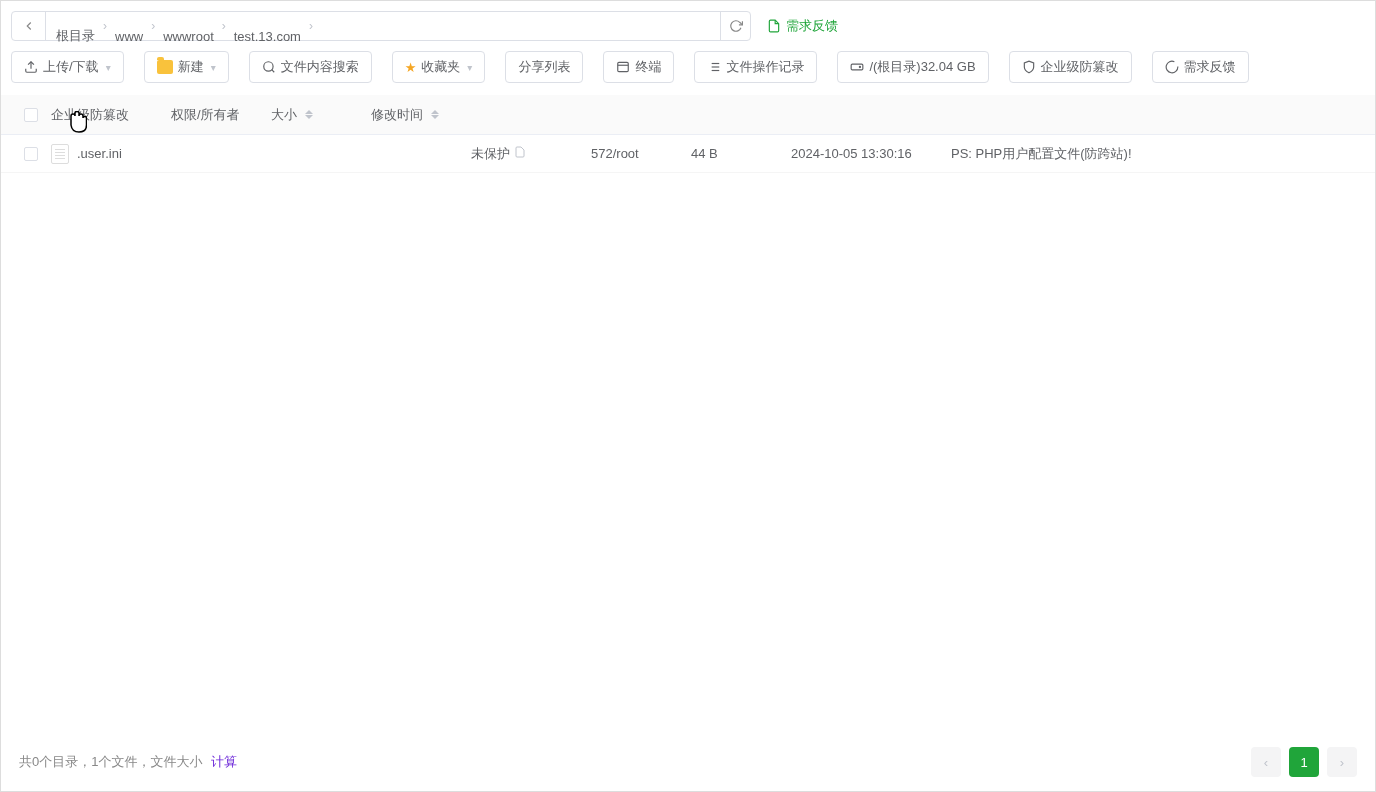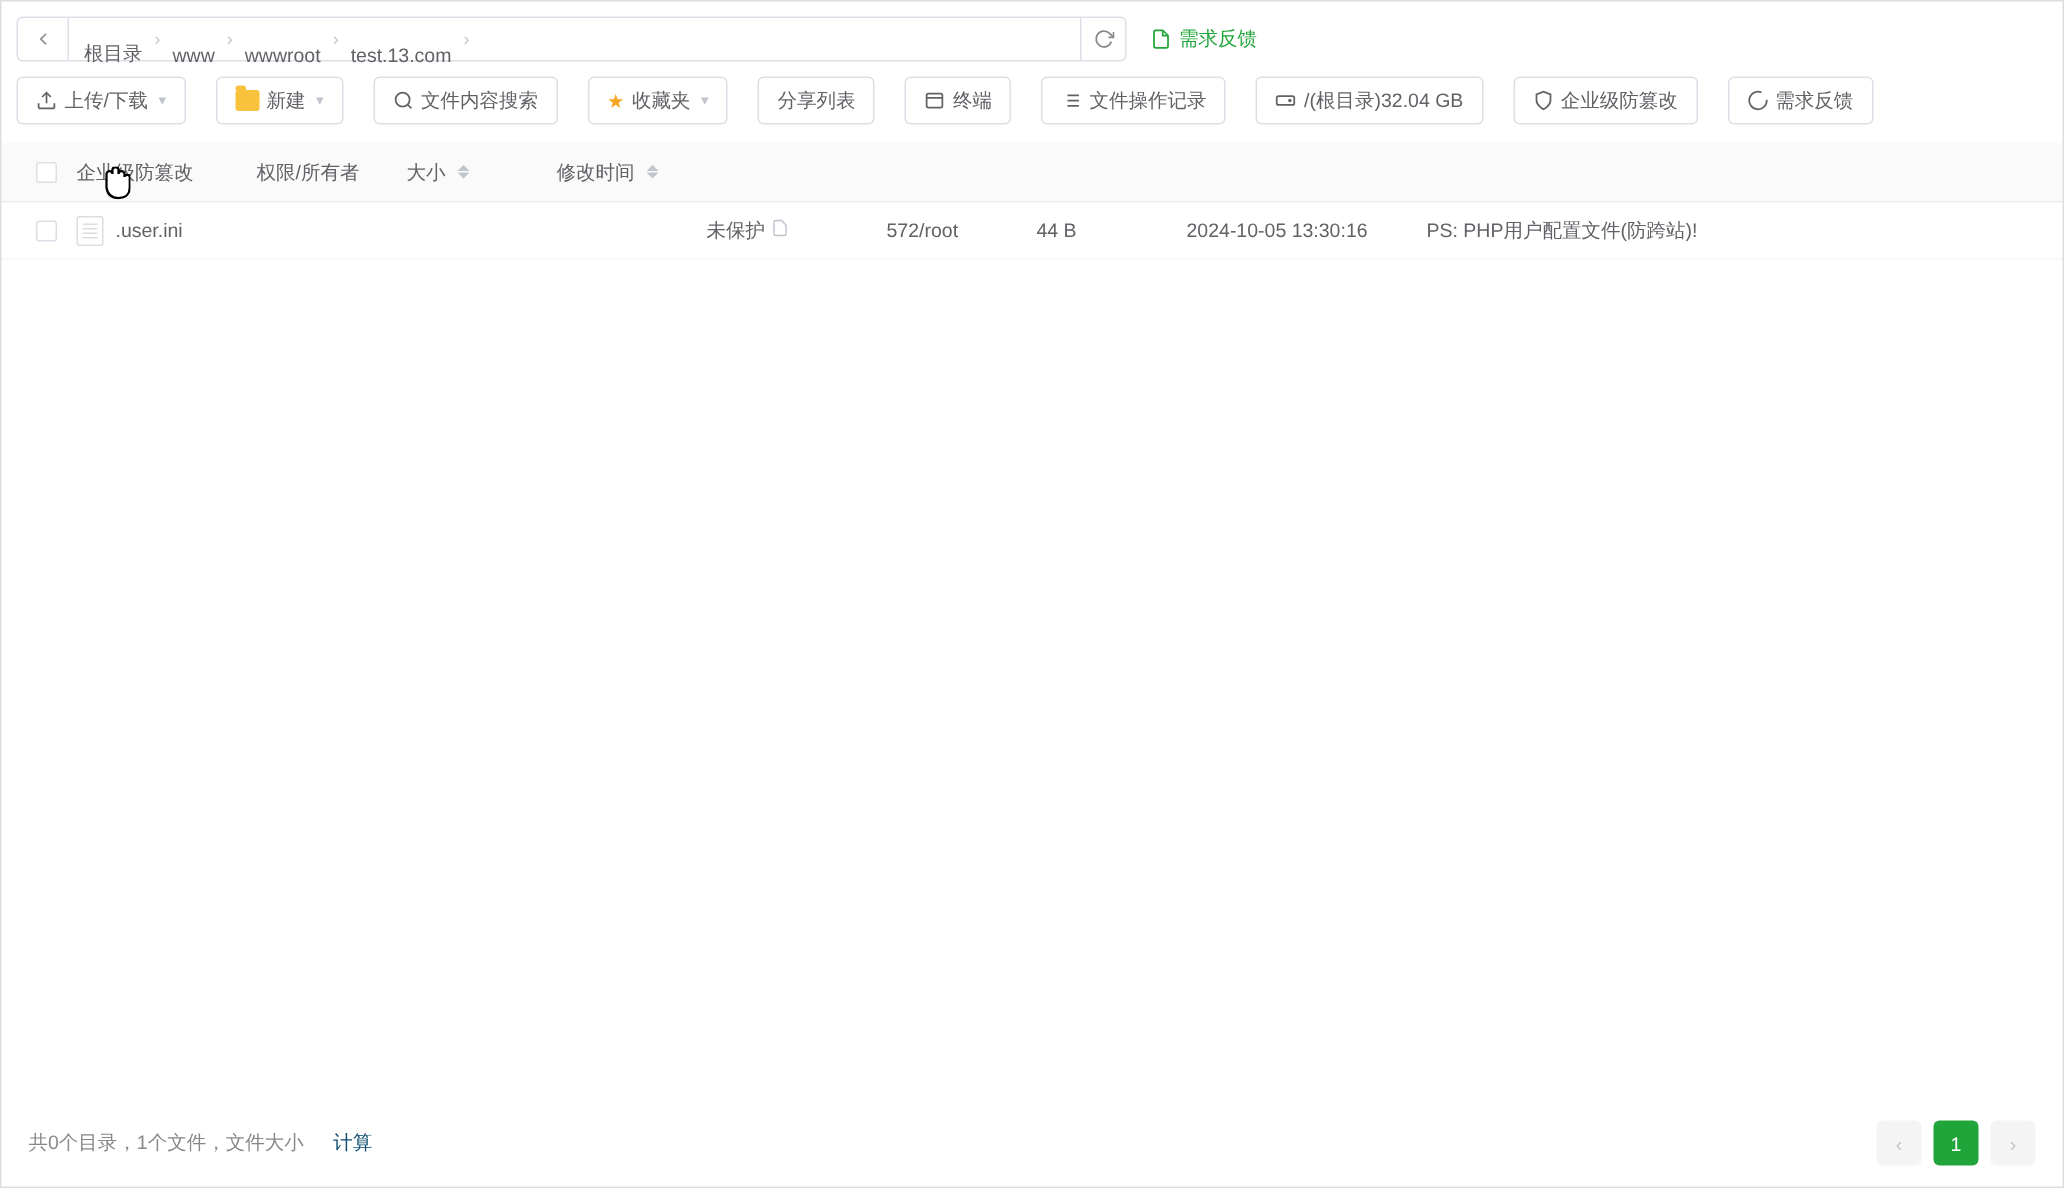--- a/index.html
+++ b/index.html
@@ -225,23 +225,23 @@
       display: flex;
       align-items: center;
       justify-content: space-between;
       padding: 14px 18px;
       background: #fff;
     }
     .footer-left {
       color: #888;
     }
     .calc-link {
-      color: #0c4a6e;
-      cursor: pointer;
-      margin-left: 16px;
+      color: #6d28d9;
+      cursor: pointer;
+      margin-left: 5px;
     }
     .pagination {
       display: flex;
       align-items: center;
       gap: 8px;
     }
     .page-btn {
       width: 30px;
       height: 30px;
       display: flex;

